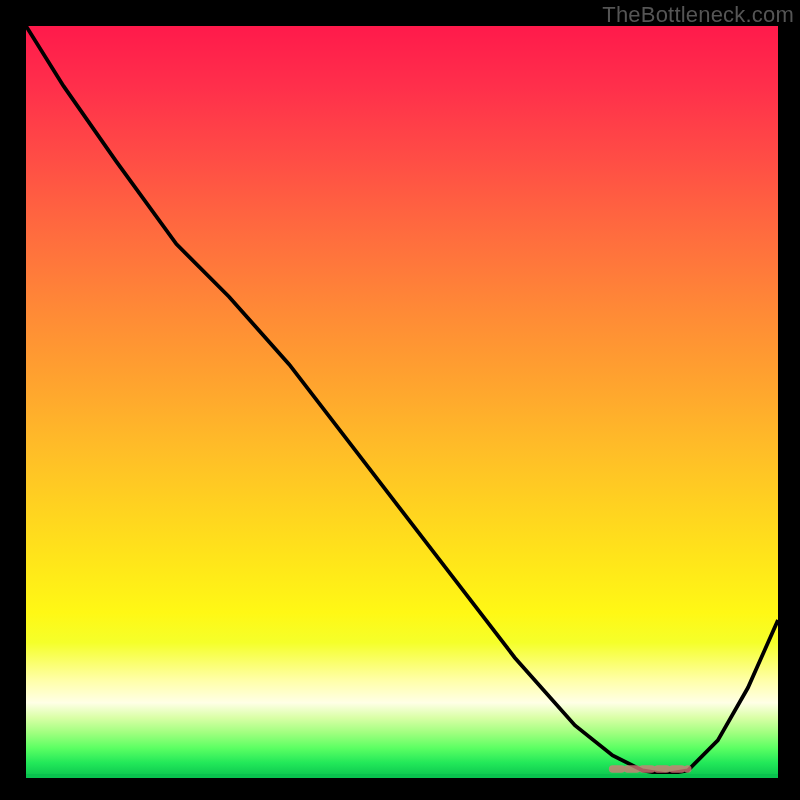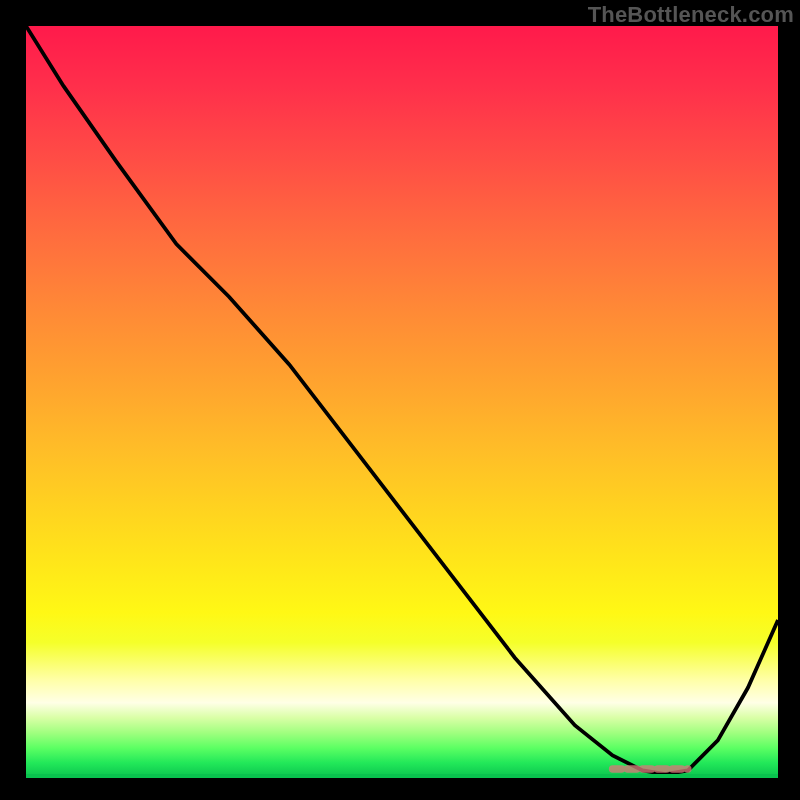--- a/index.html
+++ b/index.html
@@ -16,21 +16,21 @@
     inset: 0;
     display: flex;
     flex-direction: column;
   }
   .watermark {
     position: absolute;
     top: 2px;
     right: 6px;
     color: #555;
     font-size: 22px;
-    font-weight: 700;
+    font-weight: 400;
     z-index: 50;
     letter-spacing: 0.2px;
   }
   .plot-area {
     position: absolute;
     left: 26px;
     top: 26px;
     width: 752px;
     height: 752px;
     background: linear-gradient(

